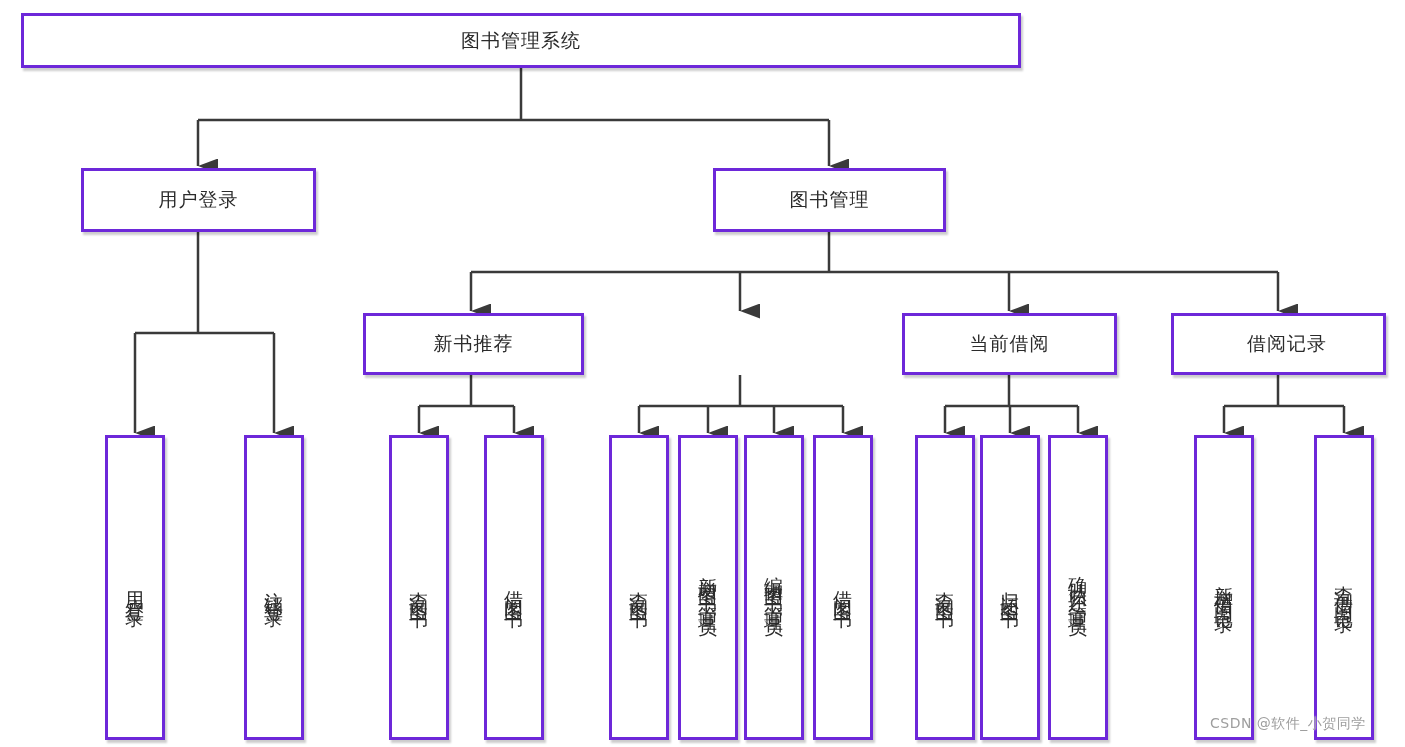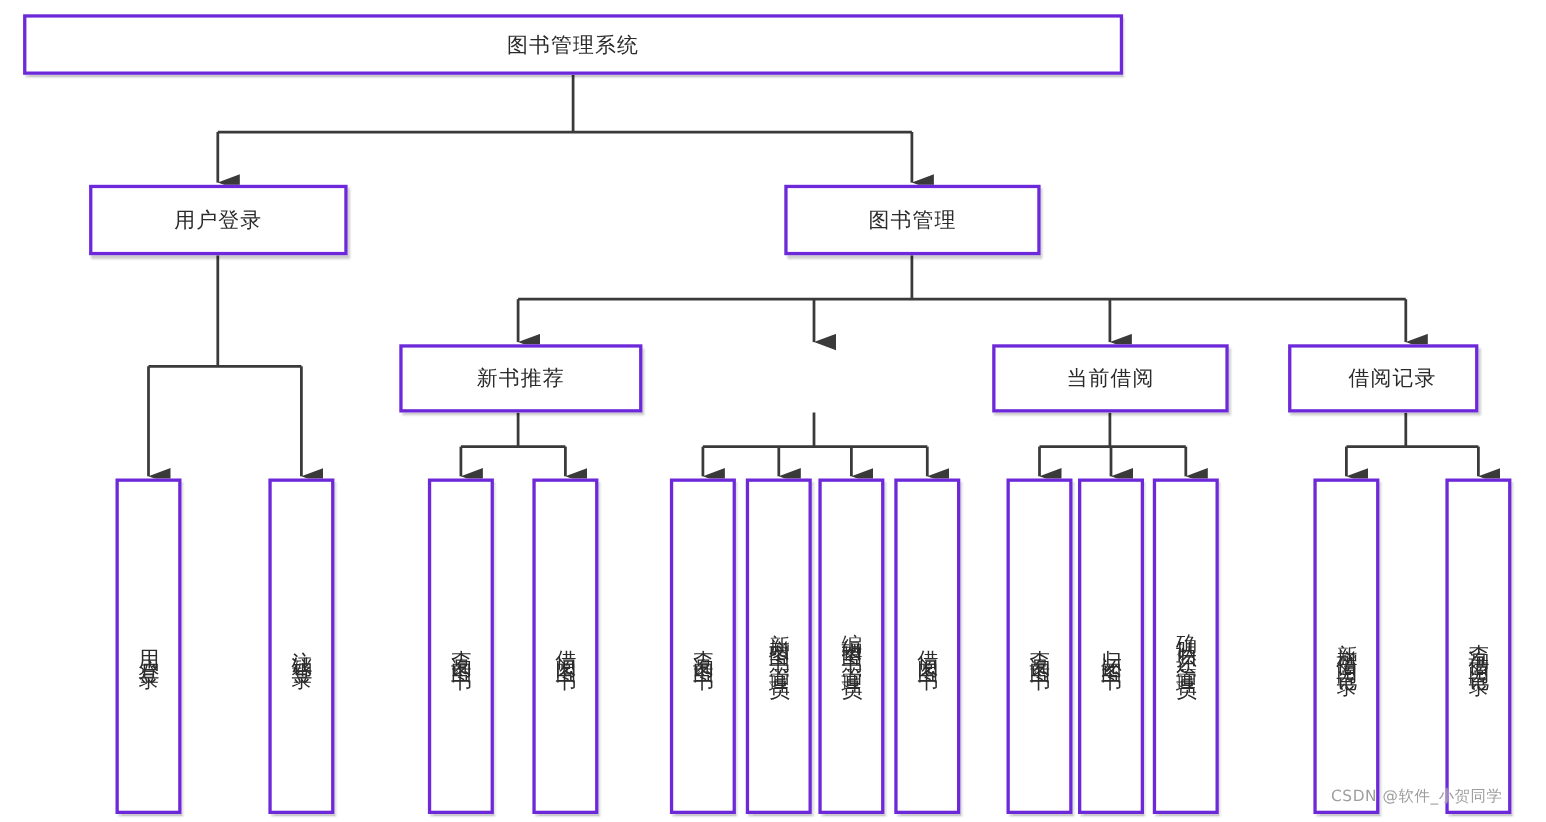--- a/index.html
+++ b/index.html
@@ -108,21 +108,21 @@
   <div class="node" style="left:713px; top:168px; width:233px; height:64px;">
     <span>图书管理</span>
   </div>
 
   <div class="node" style="left:363px; top:313px; width:221px; height:62px;">
     <span>新书推荐</span>
   </div>
   <div class="node" style="left:902px; top:313px; width:215px; height:62px;">
     <span>当前借阅</span>
   </div>
-  <div class="node" style="left:1171px; top:313px; width:173px; height:62px;padding-left:17px;">
+  <div class="node" style="left:1171px; top:313px; width:215px; height:62px;padding-left:17px;">
     <span>借阅记录</span>
   </div>
 
   <div class="node vnode" style="left:105px; top:435px; width:60px; height:305px;">
     <span class="vtext">用户登录</span>
   </div>
   <div class="node vnode" style="left:244px; top:435px; width:60px; height:305px;">
     <span class="vtext">注销登录</span>
   </div>
 

